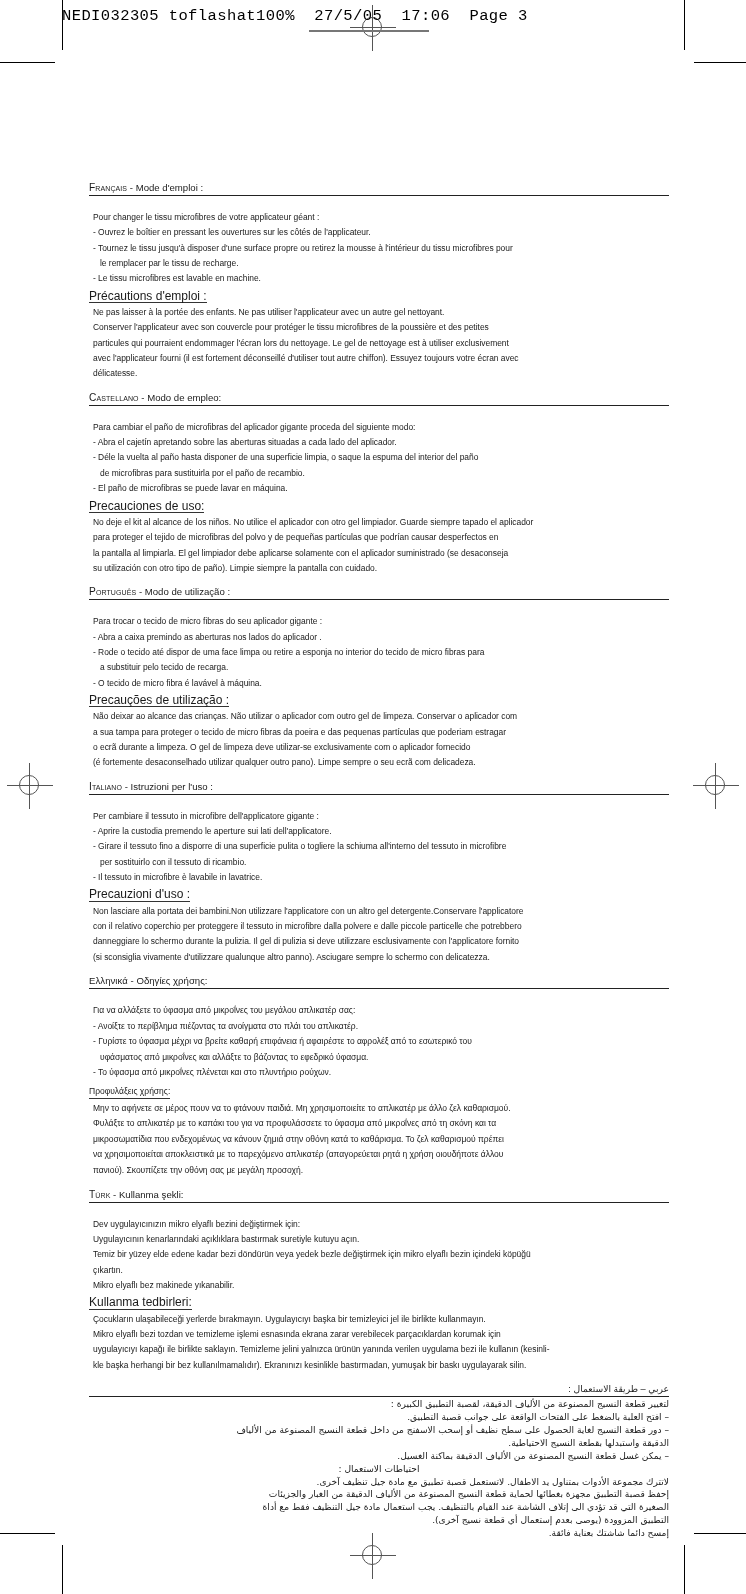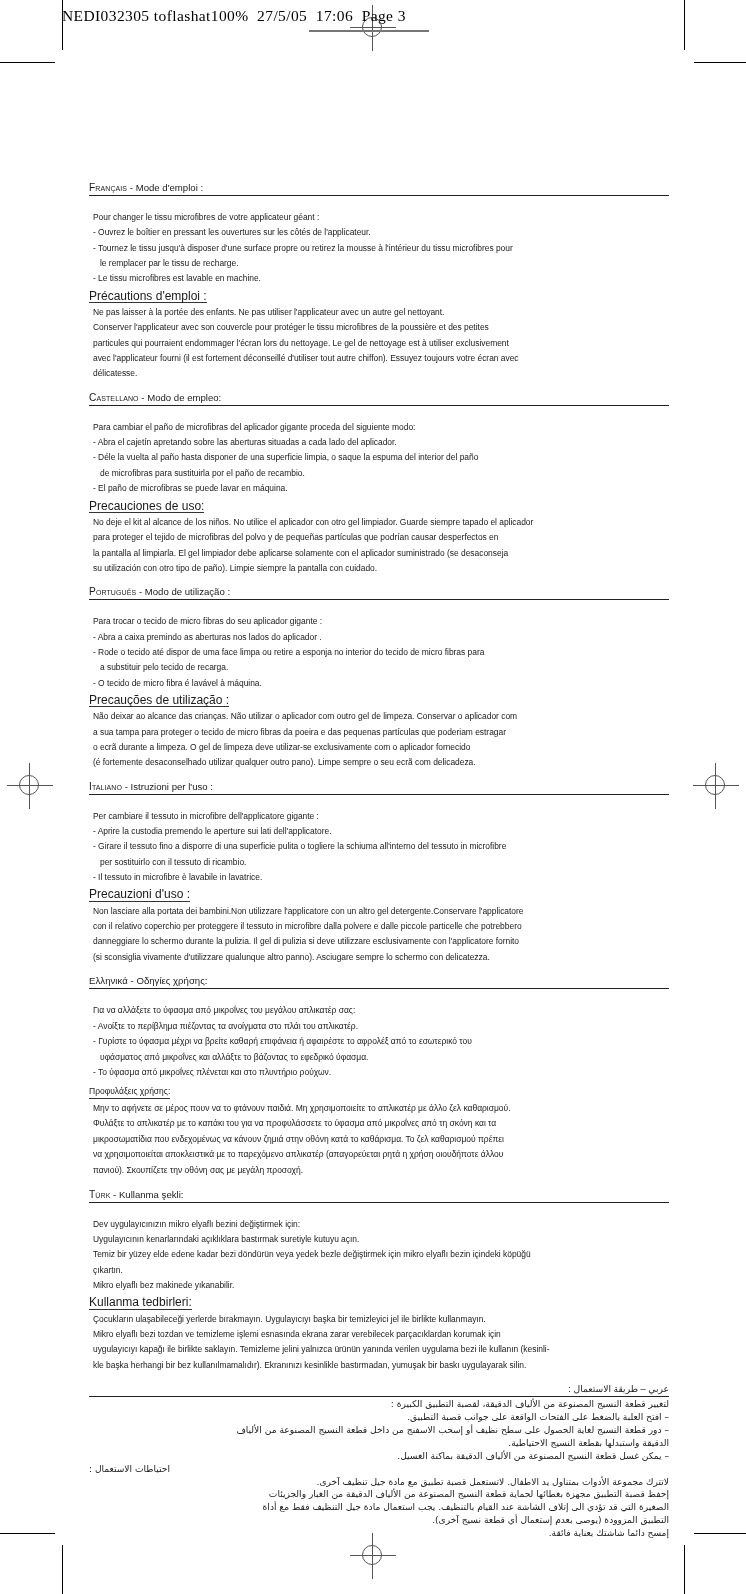--- a/index.html
+++ b/index.html
@@ -55,21 +55,21 @@
     height: 1px;
     width: 46px;
     background: #555;
   }
 
   
   .slug {
     position: absolute;
     left: 62px;
     top: 7px;
-    font-family: Liberation Serif, serif;
+    font-family: Liberation Mono, monospace;
     font-size: 15.5px;
     letter-spacing: 0.4px;
     white-space: pre;
     color: #000;
   }
   .slug-rule {
     position: absolute;
     left: 309px;
     top: 30px;
     width: 120px;
@@ -148,21 +148,21 @@
     margin: 0;
     direction: rtl;
     text-align: right;
     font-family: "DejaVu Sans", sans-serif;
   }
   .arabic-sub {
     font-size: 9.1px;
     line-height: 12.9px;
     margin: 0;
     direction: rtl;
-    text-align: left;
+    text-align: center;
     font-family: "DejaVu Sans", sans-serif;
   }
 </style>
 </head>
 <body>
 
 <div class="crop-mark crop-v" style="left:62px; top:0; height:50px;"></div>
 <div class="crop-mark crop-h" style="left:0; top:62px; width:55px;"></div>
 
 <div class="crop-mark crop-v" style="left:684px; top:0; height:50px;"></div>

